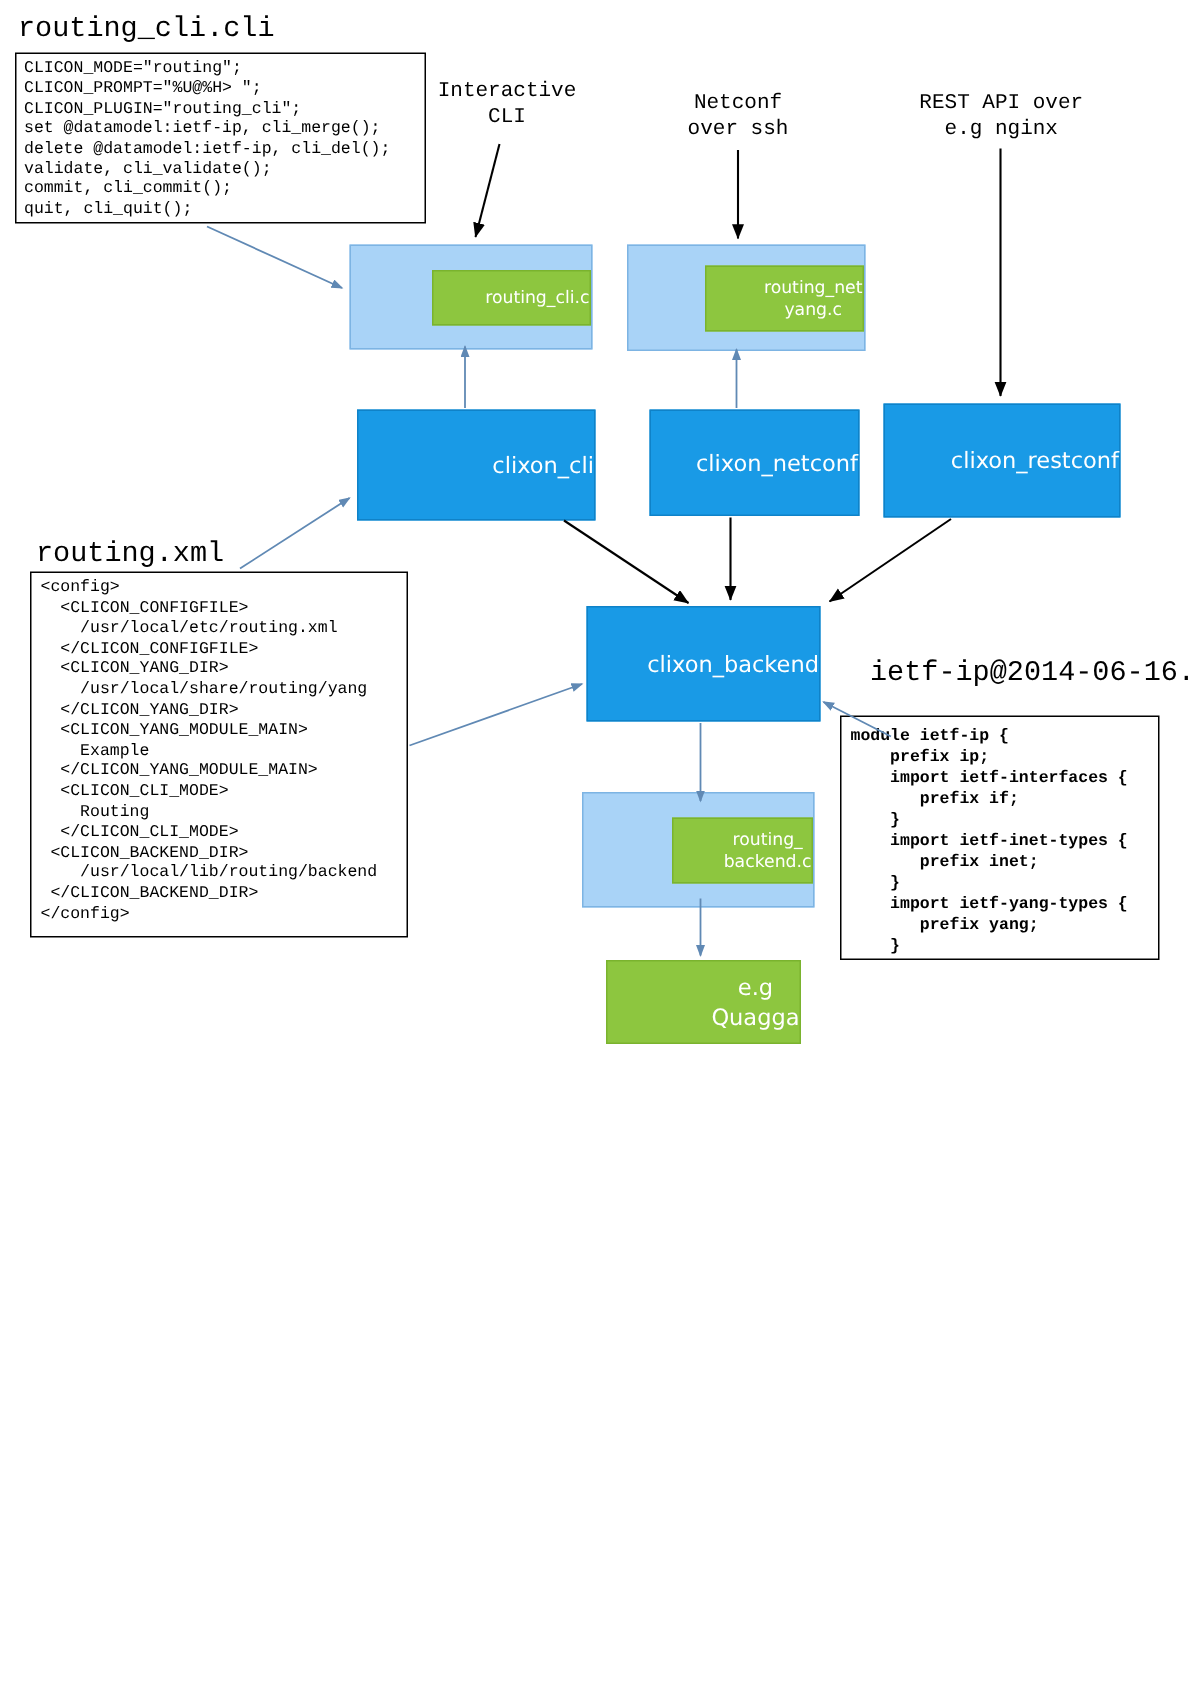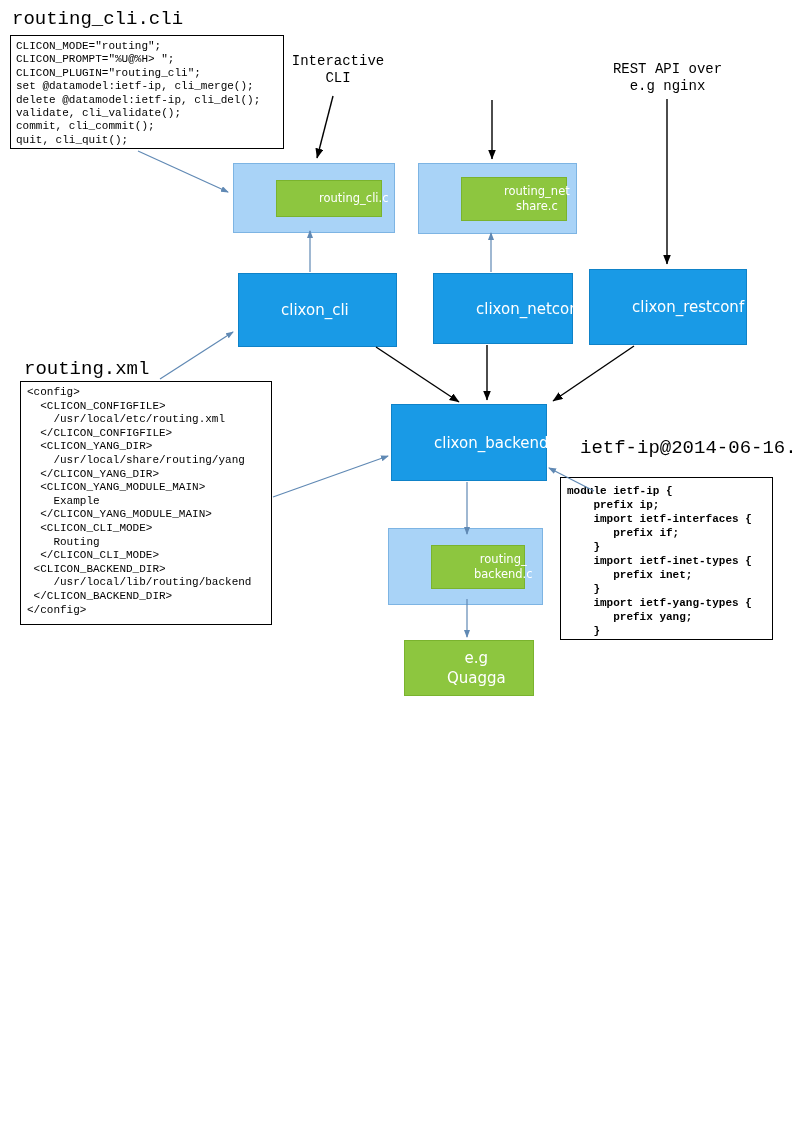--- a/index.html
+++ b/index.html
@@ -8,21 +8,21 @@
   
   .codebox{position:absolute;background:#fff;border:1px solid #000;box-sizing:border-box;
            font-family:"Liberation Mono",monospace;font-size:11px;color:#000;
            white-space:pre;overflow:hidden;z-index:1;}
   .file-title{position:absolute;font-family:"Liberation Mono",monospace;font-size:19px;
               color:#000;white-space:pre;z-index:1;}
   .annotation{position:absolute;font-family:"Liberation Mono",monospace;font-size:14px;
               line-height:17px;color:#000000;text-align:center;white-space:pre-line;z-index:1;}
   
   .node{position:absolute;box-sizing:border-box;display:flex;align-items:center;
-        justify-content:flex-start;z-index:1;padding-left:42px;}
+        justify-content:flex-end;z-index:1;padding-left:42px;}
   .node-blue{background:var(--node-blue,#199ae6);border:1px solid #0f82c8;}
   .node-light{background:var(--node-light-blue,#a9d3f7);border:1px solid #7db4e3;}
   .node-green{background:var(--node-green,#8dc63f);border:1px solid #7ab32e;}
   .node-label{color:#fff;font-size:15px;text-align:center;white-space:pre-line;line-height:20px;}
   .plugin-label{color:#fff;font-size:11.5px;text-align:center;white-space:pre-line;line-height:15px;}
   
   #arrows{position:absolute;left:0;top:0;width:794px;height:1123px;z-index:2;pointer-events:none;}
   .arrow-black{stroke:var(--arrow-black,#000);fill:none;stroke-width:1.4;}
   .arrow-blue{stroke:var(--arrow-blue,#6089b4);fill:none;stroke-width:1.2;}
   .head-black{fill:var(--arrow-black,#000);}
@@ -38,33 +38,35 @@
 CLICON_PROMPT="%U@%H&gt; ";
 CLICON_PLUGIN="routing_cli";
 set @datamodel:ietf-ip, cli_merge();
 delete @datamodel:ietf-ip, cli_del();
 validate, cli_validate();
 commit, cli_commit();
 quit, cli_quit();</div>
 
   <div class="annotation" style="left:280px;top:53px;width:116px;">Interactive
 CLI</div>
+  <div class="annotation" style="left:438px;top:61px;width:108px;">Netconf
+over ssh</div>
   <div class="annotation" style="left:595px;top:61px;width:145px;">REST API over
 e.g nginx</div>
 
   <div class="node node-light" style="left:233px;top:163px;width:162px;height:70px;">
     <div class="node node-green" style="position:static;width:106px;height:37px;">
       <span class="plugin-label">routing_cli.c</span>
     </div>
   </div>
 
   <div class="node node-light" style="left:418px;top:163px;width:159px;height:71px;">
     <div class="node node-green" style="position:static;width:106px;height:44px;">
       <span class="plugin-label">routing_net
-share.c</span>
+yang.c</span>
     </div>
   </div>
 
   <div class="node node-blue" style="left:238px;top:273px;width:159px;height:74px;">
     <span class="node-label">clixon_cli</span>
   </div>
 
   <div class="node node-blue" style="left:433px;top:273px;width:140px;height:71px;">
     <span class="node-label">clixon_netconf</span>
   </div>

